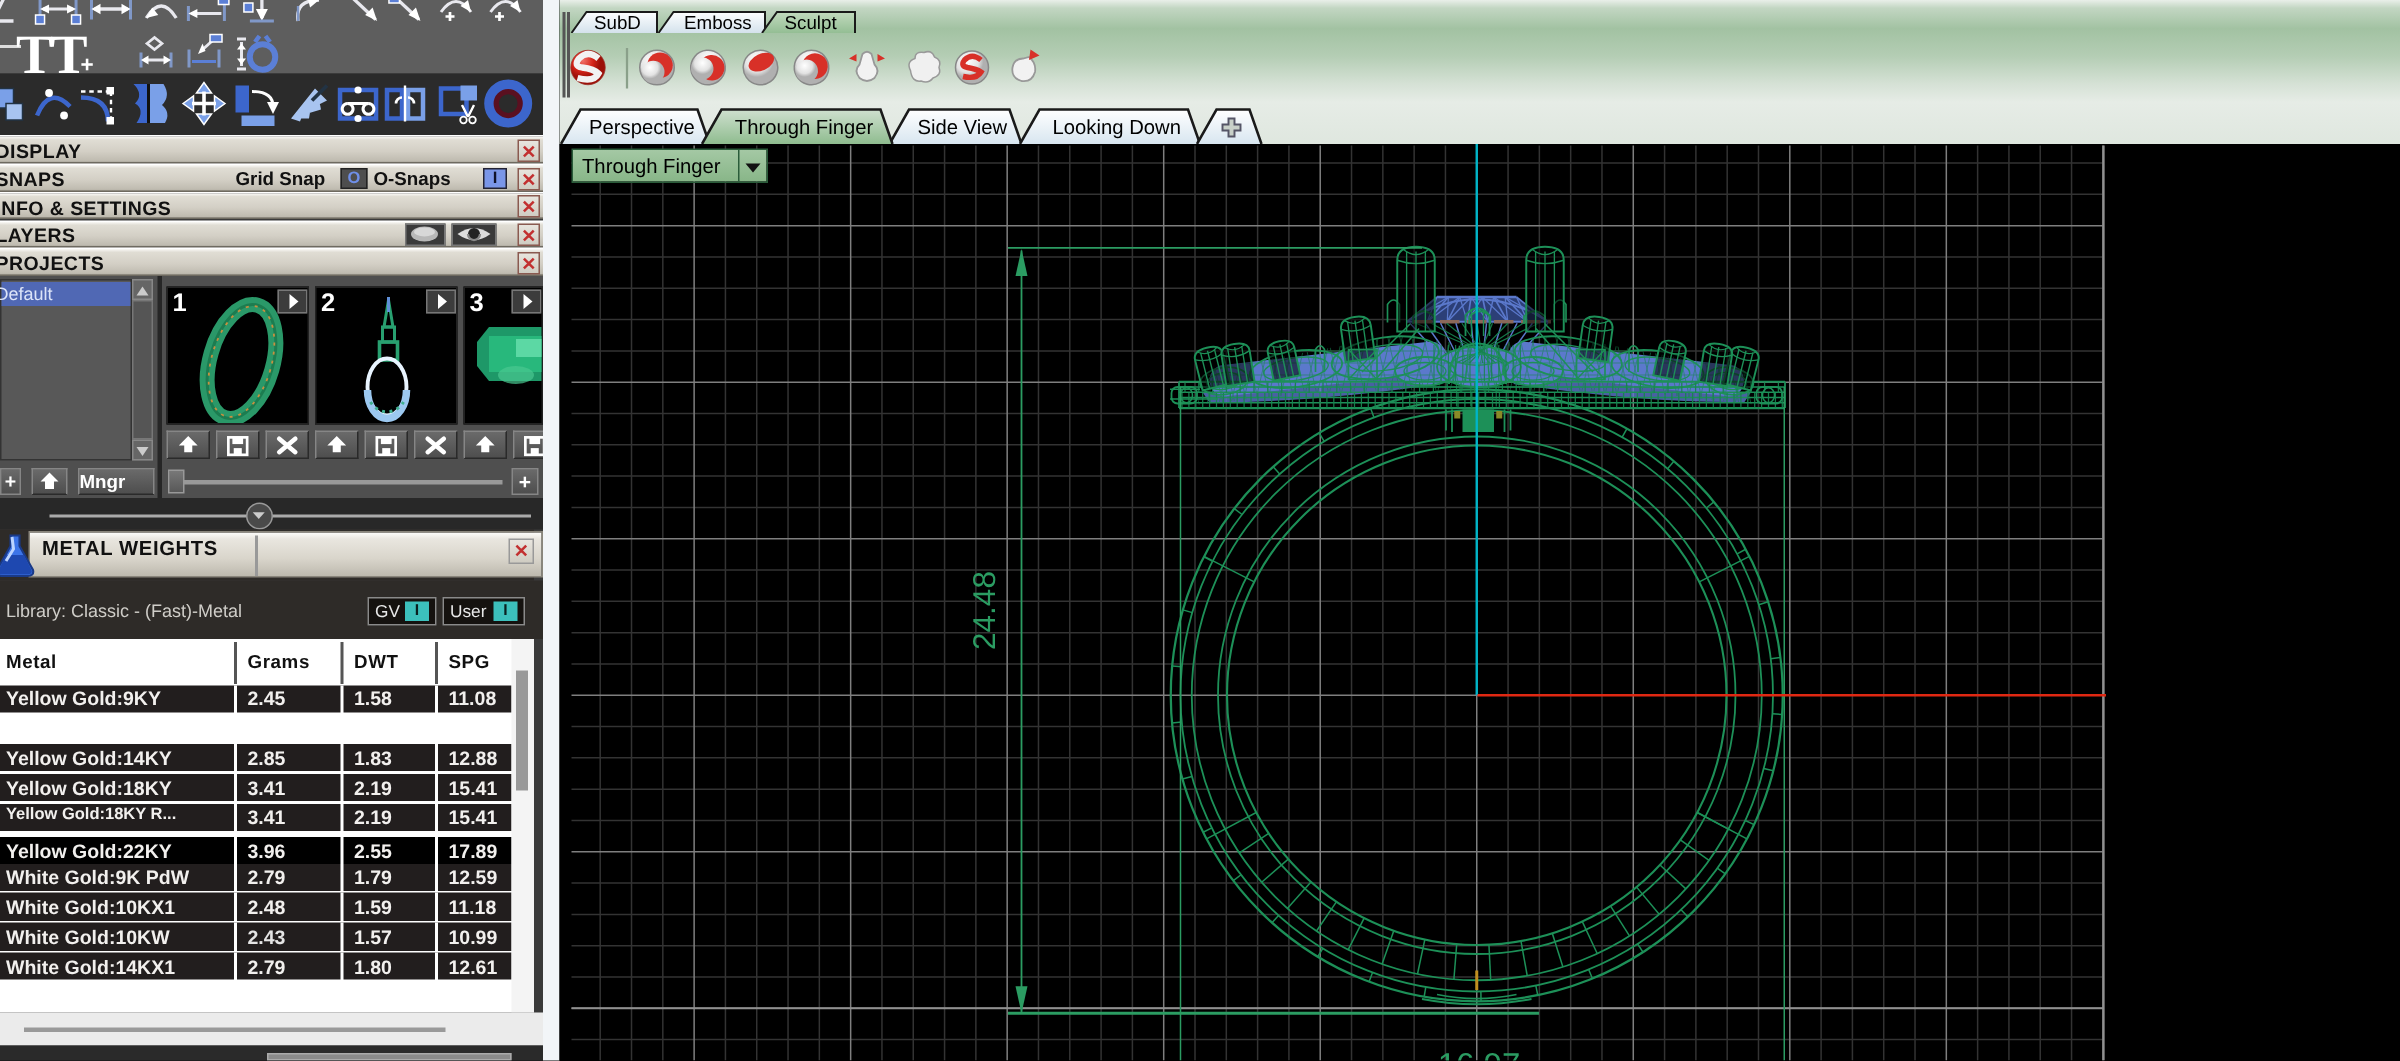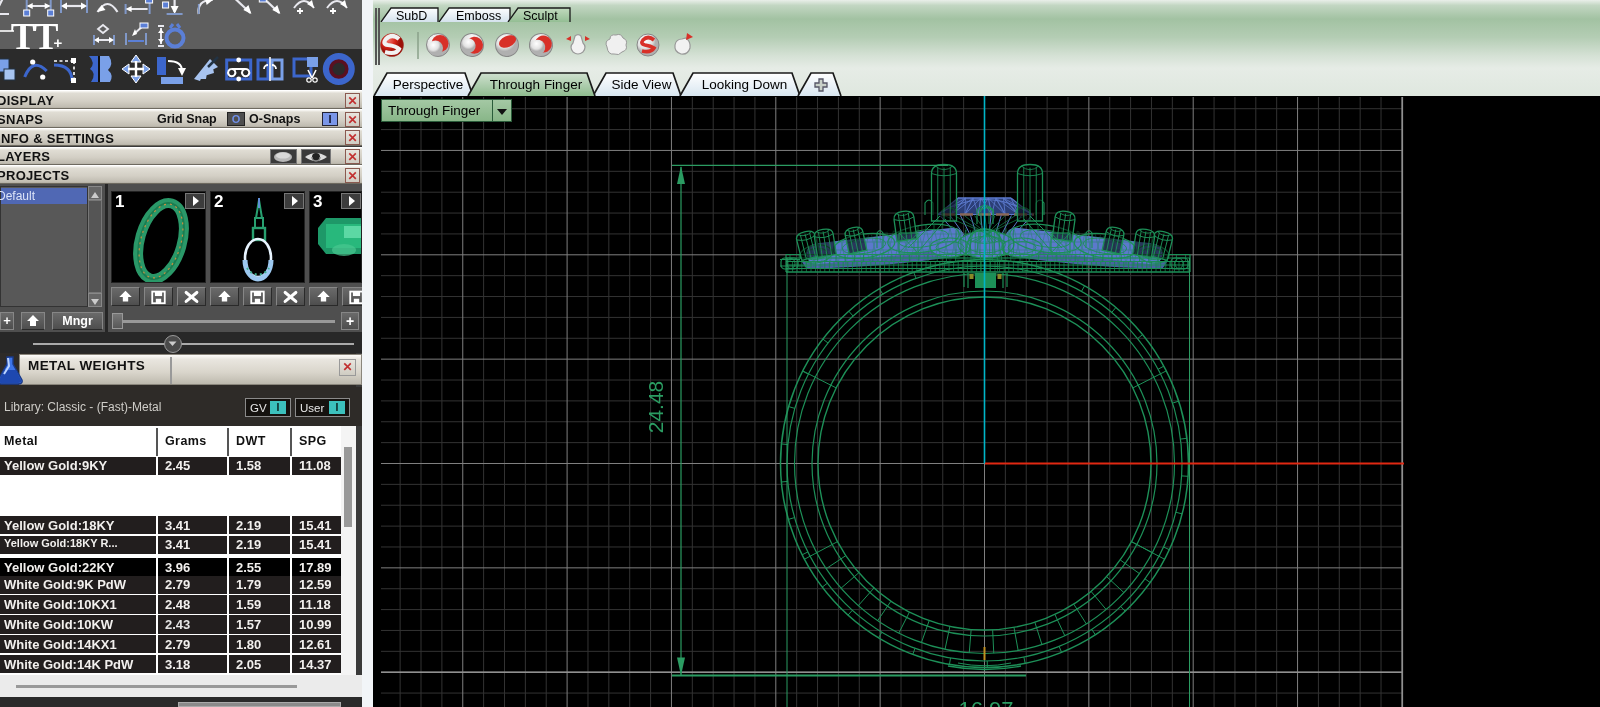--- a/index.html
+++ b/index.html
@@ -264,21 +264,21 @@
         </svg></div>
       <div class="abs" style="left:342px;top:103px;width:29px;height:19px;background:linear-gradient(180deg,#6a6a6a,#4e4e4e);border:1px solid #868686;border-bottom-color:#2a2a2a;border-right-color:#2a2a2a"><svg width="27" height="17" viewBox="0 0 24 19">
           <rect x="5" y="4" width="14" height="13" fill="none" stroke="#fff" stroke-width="2"></rect>
           <rect x="8" y="4" width="8" height="5" fill="#fff"></rect>
           <rect x="9" y="12" width="6" height="5" fill="#fff"></rect>
         </svg></div>
       <div class="abs" style="left:0;top:128px;width:14px;height:18px;background:linear-gradient(180deg,#6a6a6a,#4e4e4e);border:1px solid #868686;color:#fff;font-weight:bold;font-size:13px;text-align:center;line-height:16px">+</div>
       <div class="abs" style="left:21px;top:128px;width:24px;height:18px;background:linear-gradient(180deg,#6a6a6a,#4e4e4e);border:1px solid #868686;border-bottom-color:#2a2a2a"><svg width="22" height="16">
           <path d="M11 2 L5 8 L8 8 L8 13 L14 13 L14 8 L17 8 Z" fill="#fff"></path>
         </svg></div>
-      <div class="abs" style="left:52px;top:128px;width:51px;height:18px;background:linear-gradient(180deg,#6a6a6a,#4e4e4e);border:1px solid #868686;border-bottom-color:#2a2a2a;color:#fff;font-weight:bold;font-size:12.5px;text-align:center;line-height:16px">Mngr</div>
+      <div class="abs" style="left:52px;top:128px;width:51px;height:18px;background:linear-gradient(180deg,#6a6a6a,#4e4e4e);border:1px solid #868686;border-bottom-color:#2a2a2a;color:#fff;font-weight:bold;font-size:12.5px;text-align:left;line-height:16px">Mngr</div>
       <div class="abs" style="left:115px;top:136px;width:220px;height:3px;background:#999"></div>
       <div class="abs" style="left:112px;top:129px;width:11px;height:16px;background:linear-gradient(180deg,#787878,#585858);border:1px solid #999"></div>
       <div class="abs" style="left:341px;top:128px;width:18px;height:18px;background:linear-gradient(180deg,#6a6a6a,#4e4e4e);border:1px solid #868686;color:#fff;font-weight:bold;font-size:14px;text-align:center;line-height:16px">+</div>
     </div>
     <div class="abs" style="left:0;top:332px;width:362px;height:21px;background:#282828">
       <div class="abs" style="left:33px;top:11px;width:321px;height:2px;background:#aaa"></div>
       <div class="abs" style="left:164px;top:3px;width:18px;height:18px;background:#4a4a4a;border:1.5px solid #999;border-radius:50%"><svg width="15" height="15">
           <path d="M3.5 5.5 L11.5 5.5 L7.5 10 Z" fill="#ccc"></path>
         </svg></div>
     </div>
@@ -317,20 +317,29 @@
       <div class="abs" style="left:290px;top:2px;width:2px;height:28px;background:#555"></div>
       <div class="abs" style="left:0;top:30.5px;width:341px;height:18.25px;background:#221e1e">
         <span class="abs" style="left:4px;top:1.5px;font-size:13px;font-weight:bold;color:#f2f0ee;white-space:nowrap">Yellow Gold:9KY</span>
         <span class="abs" style="left:165px;top:1.5px;font-size:13px;font-weight:bold;color:#f2f0ee">2.45</span>
         <span class="abs" style="left:236px;top:1.5px;font-size:13px;font-weight:bold;color:#f2f0ee">1.58</span>
         <span class="abs" style="left:299px;top:1.5px;font-size:13px;font-weight:bold;color:#f2f0ee">11.08</span>
         <div class="abs" style="left:156px;top:0;width:2px;height:19px;background:#fff"></div>
         <div class="abs" style="left:227px;top:0;width:2px;height:19px;background:#fff"></div>
         <div class="abs" style="left:290px;top:0;width:2px;height:19px;background:#fff"></div>
       </div>
+      <div class="abs" style="left:0;top:70.2px;width:341px;height:18.25px;background:#221e1e">
+        <span class="abs" style="left:4px;top:1.5px;font-size:13px;font-weight:bold;color:#f2f0ee;white-space:nowrap">Yellow Gold:14KY</span>
+        <span class="abs" style="left:165px;top:1.5px;font-size:13px;font-weight:bold;color:#f2f0ee">2.85</span>
+        <span class="abs" style="left:236px;top:1.5px;font-size:13px;font-weight:bold;color:#f2f0ee">1.83</span>
+        <span class="abs" style="left:299px;top:1.5px;font-size:13px;font-weight:bold;color:#f2f0ee">12.88</span>
+        <div class="abs" style="left:156px;top:0;width:2px;height:19px;background:#fff"></div>
+        <div class="abs" style="left:227px;top:0;width:2px;height:19px;background:#fff"></div>
+        <div class="abs" style="left:290px;top:0;width:2px;height:19px;background:#fff"></div>
+      </div>
       <div class="abs" style="left:0;top:90.05px;width:341px;height:18.25px;background:#221e1e">
         <span class="abs" style="left:4px;top:1.5px;font-size:13px;font-weight:bold;color:#f2f0ee;white-space:nowrap">Yellow Gold:18KY</span>
         <span class="abs" style="left:165px;top:1.5px;font-size:13px;font-weight:bold;color:#f2f0ee">3.41</span>
         <span class="abs" style="left:236px;top:1.5px;font-size:13px;font-weight:bold;color:#f2f0ee">2.19</span>
         <span class="abs" style="left:299px;top:1.5px;font-size:13px;font-weight:bold;color:#f2f0ee">15.41</span>
         <div class="abs" style="left:156px;top:0;width:2px;height:19px;background:#fff"></div>
         <div class="abs" style="left:227px;top:0;width:2px;height:19px;background:#fff"></div>
         <div class="abs" style="left:290px;top:0;width:2px;height:19px;background:#fff"></div>
       </div>
       <div class="abs" style="left:0;top:109.9px;width:341px;height:18.25px;background:#221e1e">
@@ -376,29 +385,20 @@
         <span class="abs" style="left:299px;top:1.5px;font-size:13px;font-weight:bold;color:#f2f0ee">10.99</span>
         <div class="abs" style="left:156px;top:0;width:2px;height:19px;background:#fff"></div>
         <div class="abs" style="left:227px;top:0;width:2px;height:19px;background:#fff"></div>
         <div class="abs" style="left:290px;top:0;width:2px;height:19px;background:#fff"></div>
       </div>
       <div class="abs" style="left:0;top:209.15px;width:341px;height:18.25px;background:#221e1e">
         <span class="abs" style="left:4px;top:1.5px;font-size:13px;font-weight:bold;color:#f2f0ee;white-space:nowrap">White Gold:14KX1</span>
         <span class="abs" style="left:165px;top:1.5px;font-size:13px;font-weight:bold;color:#f2f0ee">2.79</span>
         <span class="abs" style="left:236px;top:1.5px;font-size:13px;font-weight:bold;color:#f2f0ee">1.80</span>
         <span class="abs" style="left:299px;top:1.5px;font-size:13px;font-weight:bold;color:#f2f0ee">12.61</span>
-        <div class="abs" style="left:156px;top:0;width:2px;height:19px;background:#fff"></div>
-        <div class="abs" style="left:227px;top:0;width:2px;height:19px;background:#fff"></div>
-        <div class="abs" style="left:290px;top:0;width:2px;height:19px;background:#fff"></div>
-      </div>
-      <div class="abs" style="left:0;top:229px;width:341px;height:18.25px;background:#221e1e">
-        <span class="abs" style="left:4px;top:1.5px;font-size:13px;font-weight:bold;color:#f2f0ee;white-space:nowrap">White Gold:14K PdW</span>
-        <span class="abs" style="left:165px;top:1.5px;font-size:13px;font-weight:bold;color:#f2f0ee">3.18</span>
-        <span class="abs" style="left:236px;top:1.5px;font-size:13px;font-weight:bold;color:#f2f0ee">2.05</span>
-        <span class="abs" style="left:299px;top:1.5px;font-size:13px;font-weight:bold;color:#f2f0ee">14.37</span>
         <div class="abs" style="left:156px;top:0;width:2px;height:19px;background:#fff"></div>
         <div class="abs" style="left:227px;top:0;width:2px;height:19px;background:#fff"></div>
         <div class="abs" style="left:290px;top:0;width:2px;height:19px;background:#fff"></div>
       </div>
       <div class="abs" style="left:341px;top:0;width:15px;height:249px;background:#f4f4f4"></div>
       <div class="abs" style="left:344px;top:20.5px;width:8px;height:80px;background:#999"></div>
     </div>
     <div class="abs" style="left:0;top:675px;width:356px;height:22px;background:#ebebeb">
       <div class="abs" style="left:16px;top:10px;width:281px;height:2.5px;background:#999"></div>
     </div>

